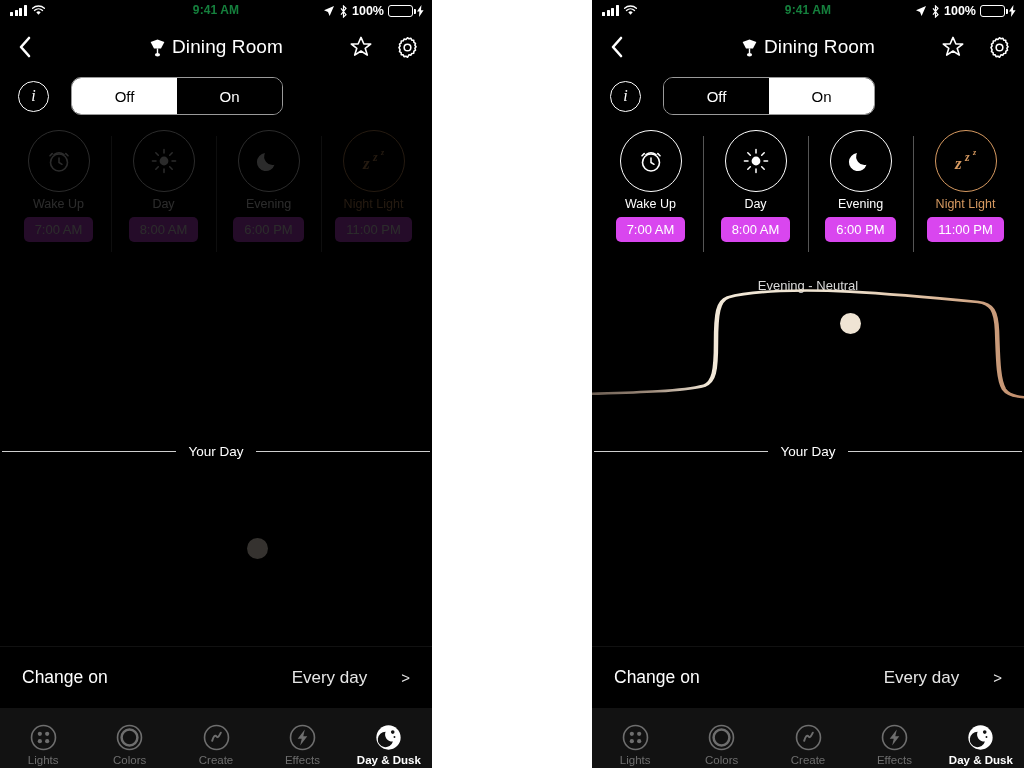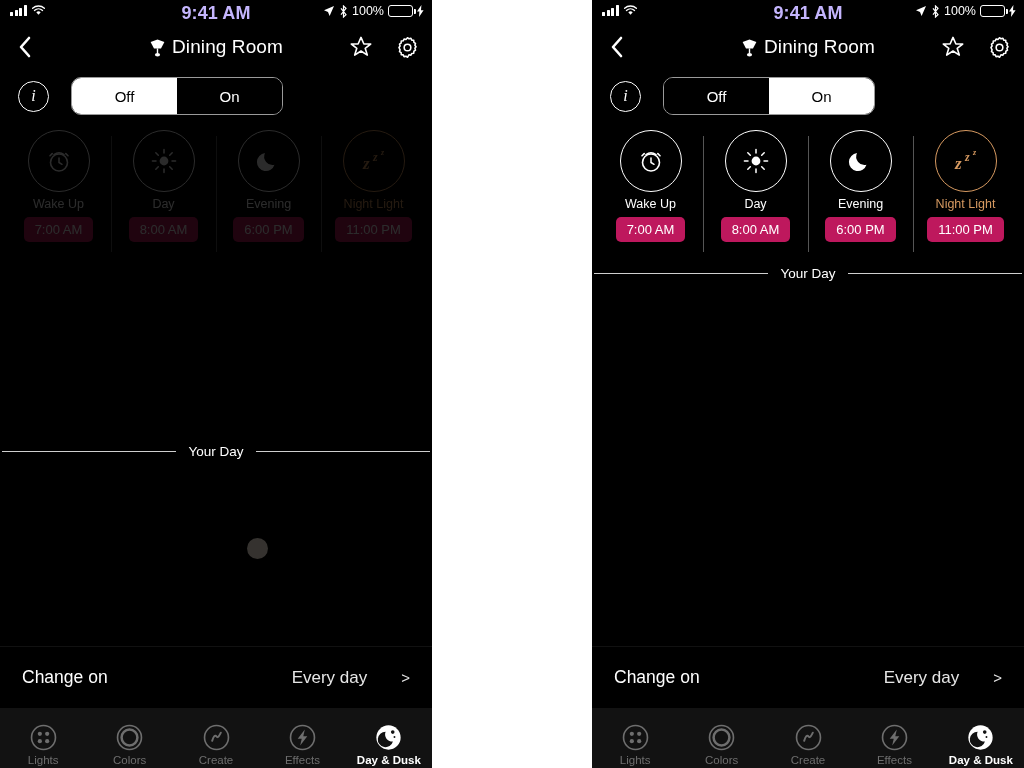--- a/index.html
+++ b/index.html
@@ -25,24 +25,24 @@
     display:flex; align-items:center;
   }
   .sb-left { position:absolute; left:10px; top:5px; display:flex; align-items:flex-end; gap:4px; }
   .bars { display:flex; align-items:flex-end; gap:1.5px; height:11px; }
   .bars i { display:block; width:3px; background:#fff; border-radius:.5px; }
   .bars i:nth-child(1){height:4px;} .bars i:nth-child(2){height:6px;}
   .bars i:nth-child(3){height:8px;} .bars i:nth-child(4){height:11px;}
   .wifi { width:15px; height:11px; }
   .sb-time {
     position:absolute; left:0; right:0; text-align:center; top:3px;
-    color:#c4b5fd; font-size:18px; font-weight:bold; letter-spacing:.1px;
+    color:#15803d; font-size:12px; font-weight:bold; letter-spacing:.1px;
   }
   .sb-right { position:absolute; right:8px; top:4px; display:flex; align-items:center; gap:4px; }
-  .sb-right .pct { color:#fff; font-size:12.5px; font-weight:normal; }
+  .sb-right .pct { color:#fff; font-size:12.5px; font-weight:bold; }
   .batt {
     width:25px; height:12px; border:1.3px solid #fff; border-radius:3px;
     position:relative; padding:1.4px;
   }
   .batt::after {
     content:""; position:absolute; right:-4px; top:3.2px;
     width:2px; height:5px; background:#fff; border-radius:0 1px 1px 0;
   }
   .batt .fill { height:100%; background:#4cd964; border-radius:1px; }
 
@@ -89,21 +89,21 @@
     content:""; position:absolute; left:0; top:6px; bottom:4px;
     width:1px; background:#555;
   }
   .tile-circ {
     width:62px; height:62px; border-radius:50%;
     border:1.8px solid #fff;
     display:flex; align-items:center; justify-content:center;
   }
   .tile-label { font-size:12.5px; color:#fff; }
   .tile-time {
-    background:#be185d; color:#fff; font-size:13px;
+    background:#d946ef; color:#fff; font-size:13px;
     padding:5px 11px; border-radius:5px; margin-top:1px;
   }
   .tile.accent .tile-circ { border-color:#d79a61; }
   .tile.accent .tile-label { color:#d79a61; }
 
   
   .dim .tiles { opacity:.17; }
   .dim .curve-wrap { opacity:.22; }
 
   
@@ -451,20 +451,44 @@
             <text x="6" y="23" font-family="Liberation Serif, serif" font-style="italic" font-size="17" font-weight="bold" fill="#d79a61">z</text>
             <text x="16" y="15" font-family="Liberation Serif, serif" font-style="italic" font-size="12" font-weight="bold" fill="#d79a61">z</text>
             <text x="24" y="9" font-family="Liberation Serif, serif" font-style="italic" font-size="8" font-weight="bold" fill="#d79a61">z</text>
           </svg>
         </div>
         <div class="tile-label">Night Light</div>
         <div class="tile-time">11:00 PM</div>
       </div>
     </div>
 
+    <div class="curve-wrap" style="height:310px">
+      <div class="curve-caption">Evening - Neutral</div>
+      <svg viewBox="0 0 432 310" preserveAspectRatio="none">
+        <defs>
+          <linearGradient id="gradR" x1="0" y1="0" x2="1" y2="0">
+            <stop offset="0%" stop-color="#6b5d52"></stop>
+            <stop offset="14%" stop-color="#9f8c7c"></stop>
+            <stop offset="27%" stop-color="#f2e8d8"></stop>
+            <stop offset="58%" stop-color="#efe3d0"></stop>
+            <stop offset="80%" stop-color="#dcb99a"></stop>
+            <stop offset="100%" stop-color="#c08c6a"></stop>
+          </linearGradient>
+        </defs>
+        <path d="M0 240 C 40 238, 90 236, 112 226
+                 C 122 220, 124 200, 124 150
+                 C 124 100, 126 78, 136 72
+                 C 160 60, 210 58, 258 62
+                 C 300 66, 350 74, 386 80
+                 C 400 83, 404 95, 405 130
+                 C 406 175, 406 215, 412 232
+                 C 416 242, 424 245, 432 246" stroke="url(#gradR)" stroke-width="4.5" fill="none" stroke-linecap="round" stroke-linejoin="round"></path>
+      </svg>
+      <div style="position:absolute;left:248px;top:57px;width:21px;height:21px;border-radius:50%;background:#efe4d4;"></div>
+    </div>
 
     <div class="yourday">
       <span class="rule"></span>
       <span class="lbl">Your Day</span>
       <span class="rule"></span>
     </div>
 
     <div style="flex:1"></div>
 
     <div class="changerow">

